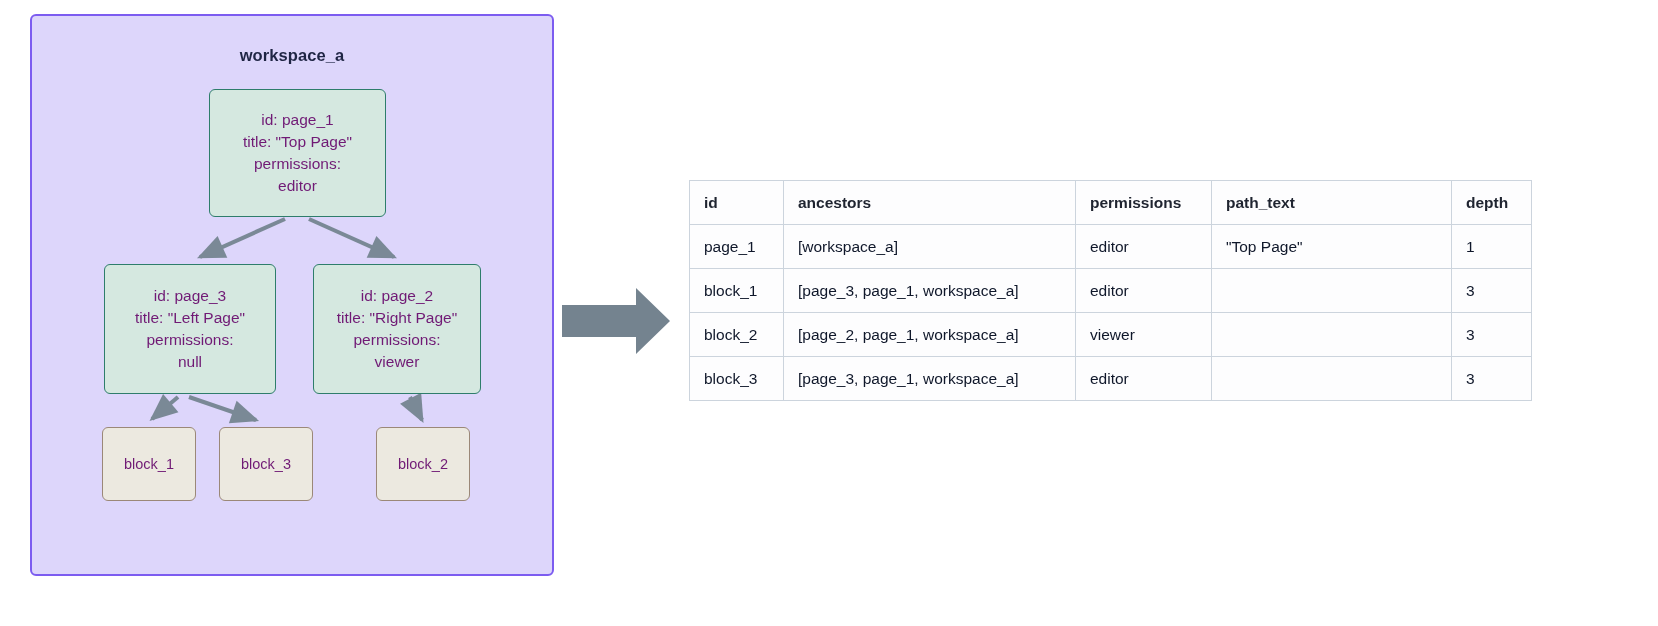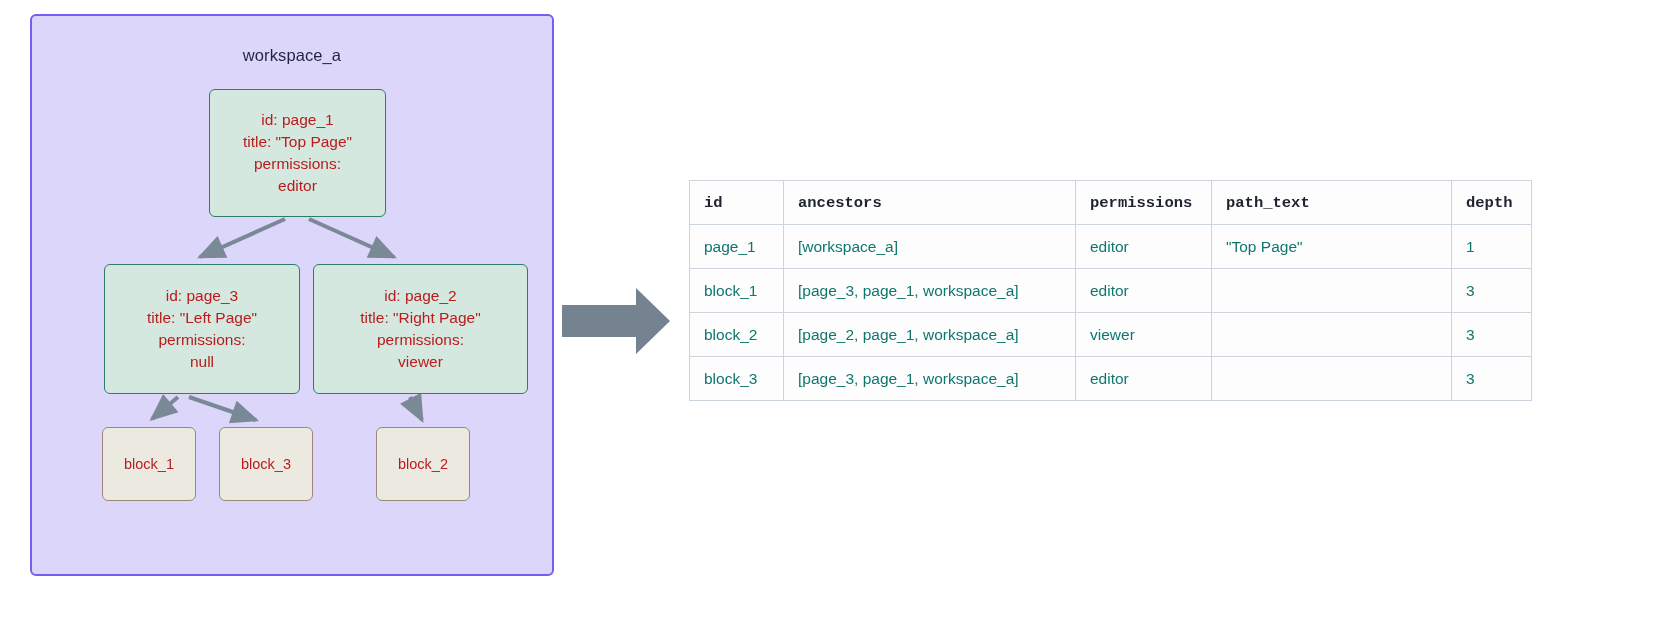--- a/index.html
+++ b/index.html
@@ -27,55 +27,55 @@
     border-radius: 6px;
     box-sizing: border-box;
   }
   #workspace-title {
     position: absolute;
     left: 0;
     top: 30px;
     width: 100%;
     text-align: center;
     font-size: 16.5px;
-    font-weight: normal;
+    font-weight: bold;
     color: #1f2544;
     letter-spacing: .1px;
   }
 
   
   .node {
     position: absolute;
     box-sizing: border-box;
     display: flex;
     flex-direction: column;
     align-items: center;
     justify-content: center;
     text-align: center;
-    color: #b91c1c;
+    color: #701a75;
     z-index: 3;
   }
   .node .line { display: block; line-height: 1.42; white-space: pre; }
 
   .node-page {
     background: #d5e8e0;
     border: 1.8px solid #2e7d6b;
     border-radius: 6px;
     font-size: 15.5px;
   }
   .node-block {
     background: #ece9e0;
     border: 1.8px solid #9b8878;
     border-radius: 6px;
     font-size: 14.5px;
   }
 
   #node-page_1 { left: 177px; top: 73px;  width: 177px; height: 128px; }
-  #node-page_3 { left: 72px;  top: 248px; width: 196px; height: 130px; }
-  #node-page_2 { left: 281px; top: 248px; width: 215px; height: 130px; }
+  #node-page_3 { left: 72px;  top: 248px; width: 172px; height: 130px; }
+  #node-page_2 { left: 281px; top: 248px; width: 168px; height: 130px; }
   #node-block_1 { left: 70px;  top: 411px; width: 94px;  height: 74px; }
   #node-block_3 { left: 187px; top: 411px; width: 94px;  height: 74px; }
   #node-block_2 { left: 344px; top: 411px; width: 94px;  height: 74px; }
 
   
   #edges {
     position: absolute;
     left: 0; top: 0;
     width: 524px;
     height: 562px;
@@ -104,29 +104,28 @@
     width: 842px;
     background: #fdfdfe;
     table-layout: fixed;
   }
   #result-table th, #result-table td {
     border: 1px solid #ccd4dd;
     text-align: left;
     padding: 0 14px;
     height: 43px;
     font-size: 15.5px;
-    color: #0f766e;
+    color: #0f172a;
     overflow: hidden;
     white-space: nowrap;
   }
   #result-table th {
     font-weight: bold;
     color: #1f2430;
     font-size: 15.5px;
-    font-family: Liberation Mono, monospace;
   }
   #result-table col.c-id        { width: 94px; }
   #result-table col.c-ancestors { width: 292px; }
   #result-table col.c-perm      { width: 136px; }
   #result-table col.c-path      { width: 240px; }
   #result-table col.c-depth     { width: 80px; }
 </style>
 </head>
 <body>
 

